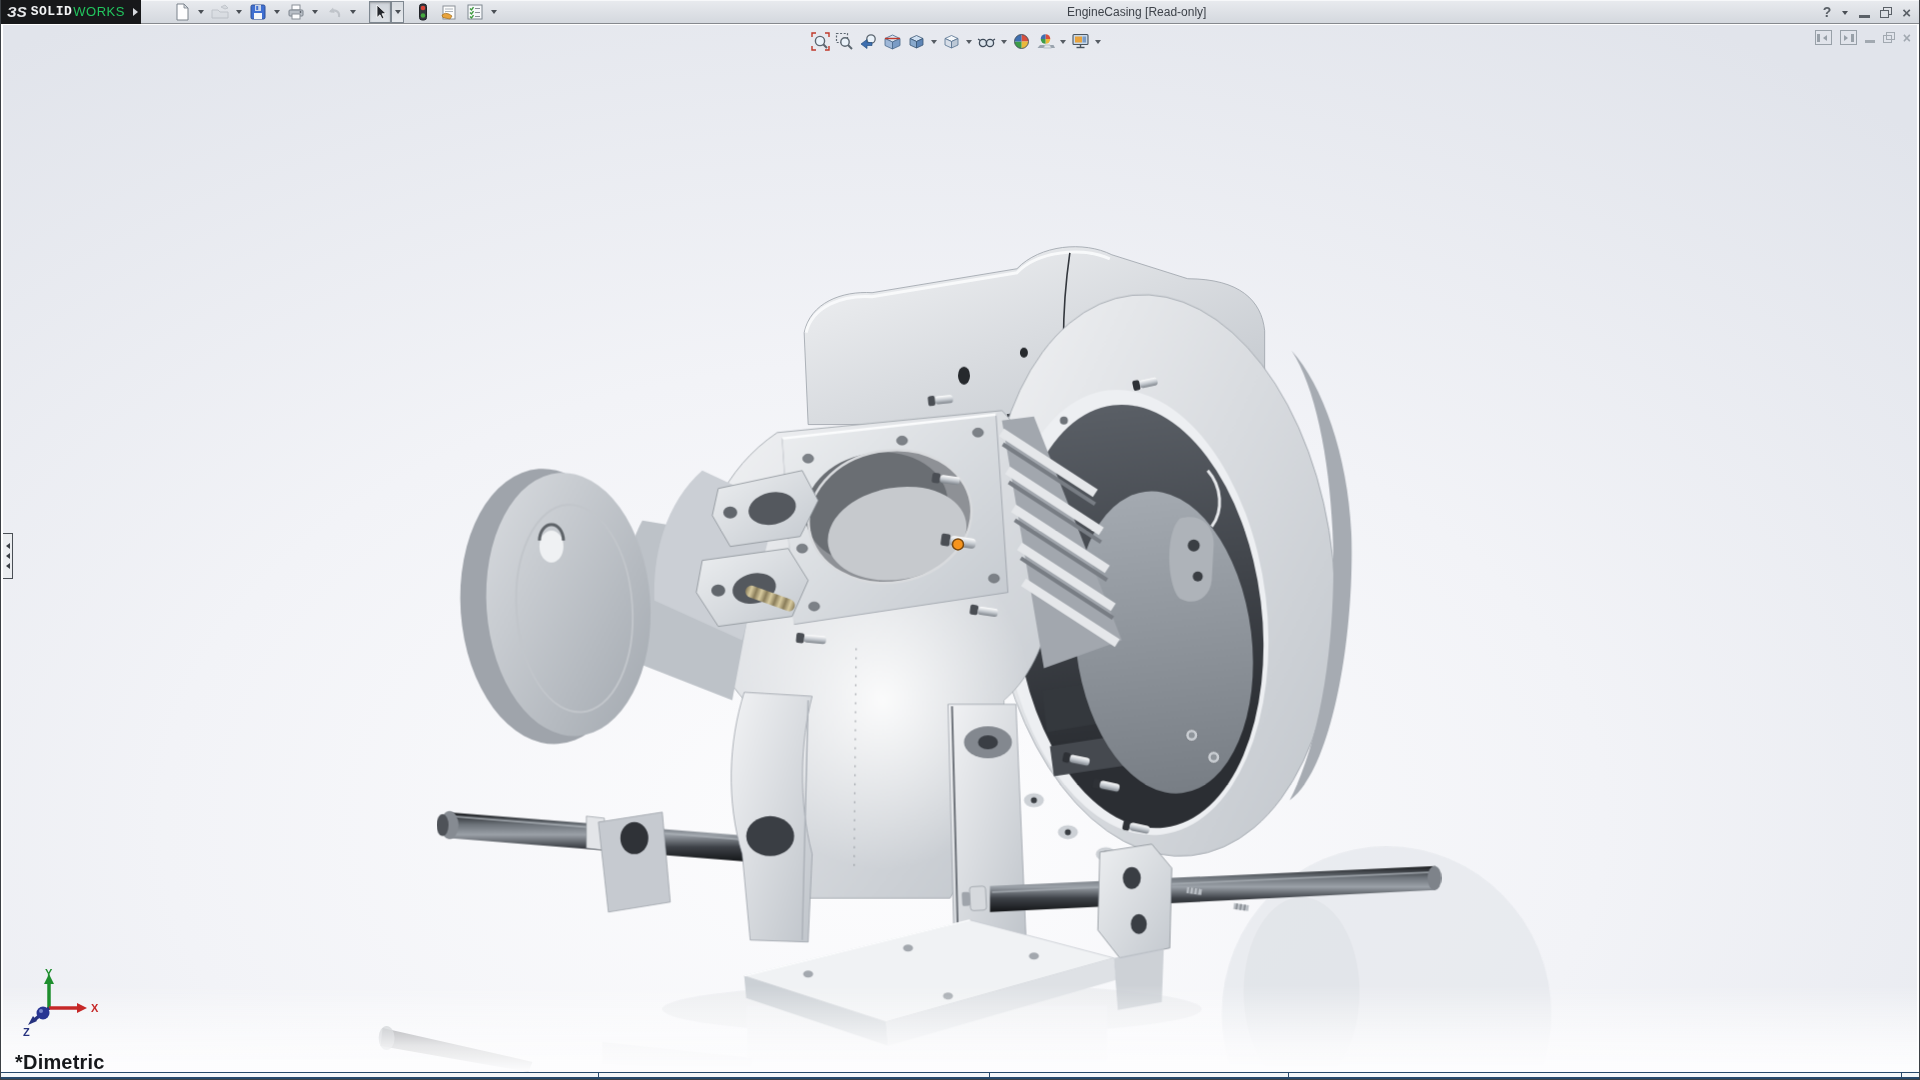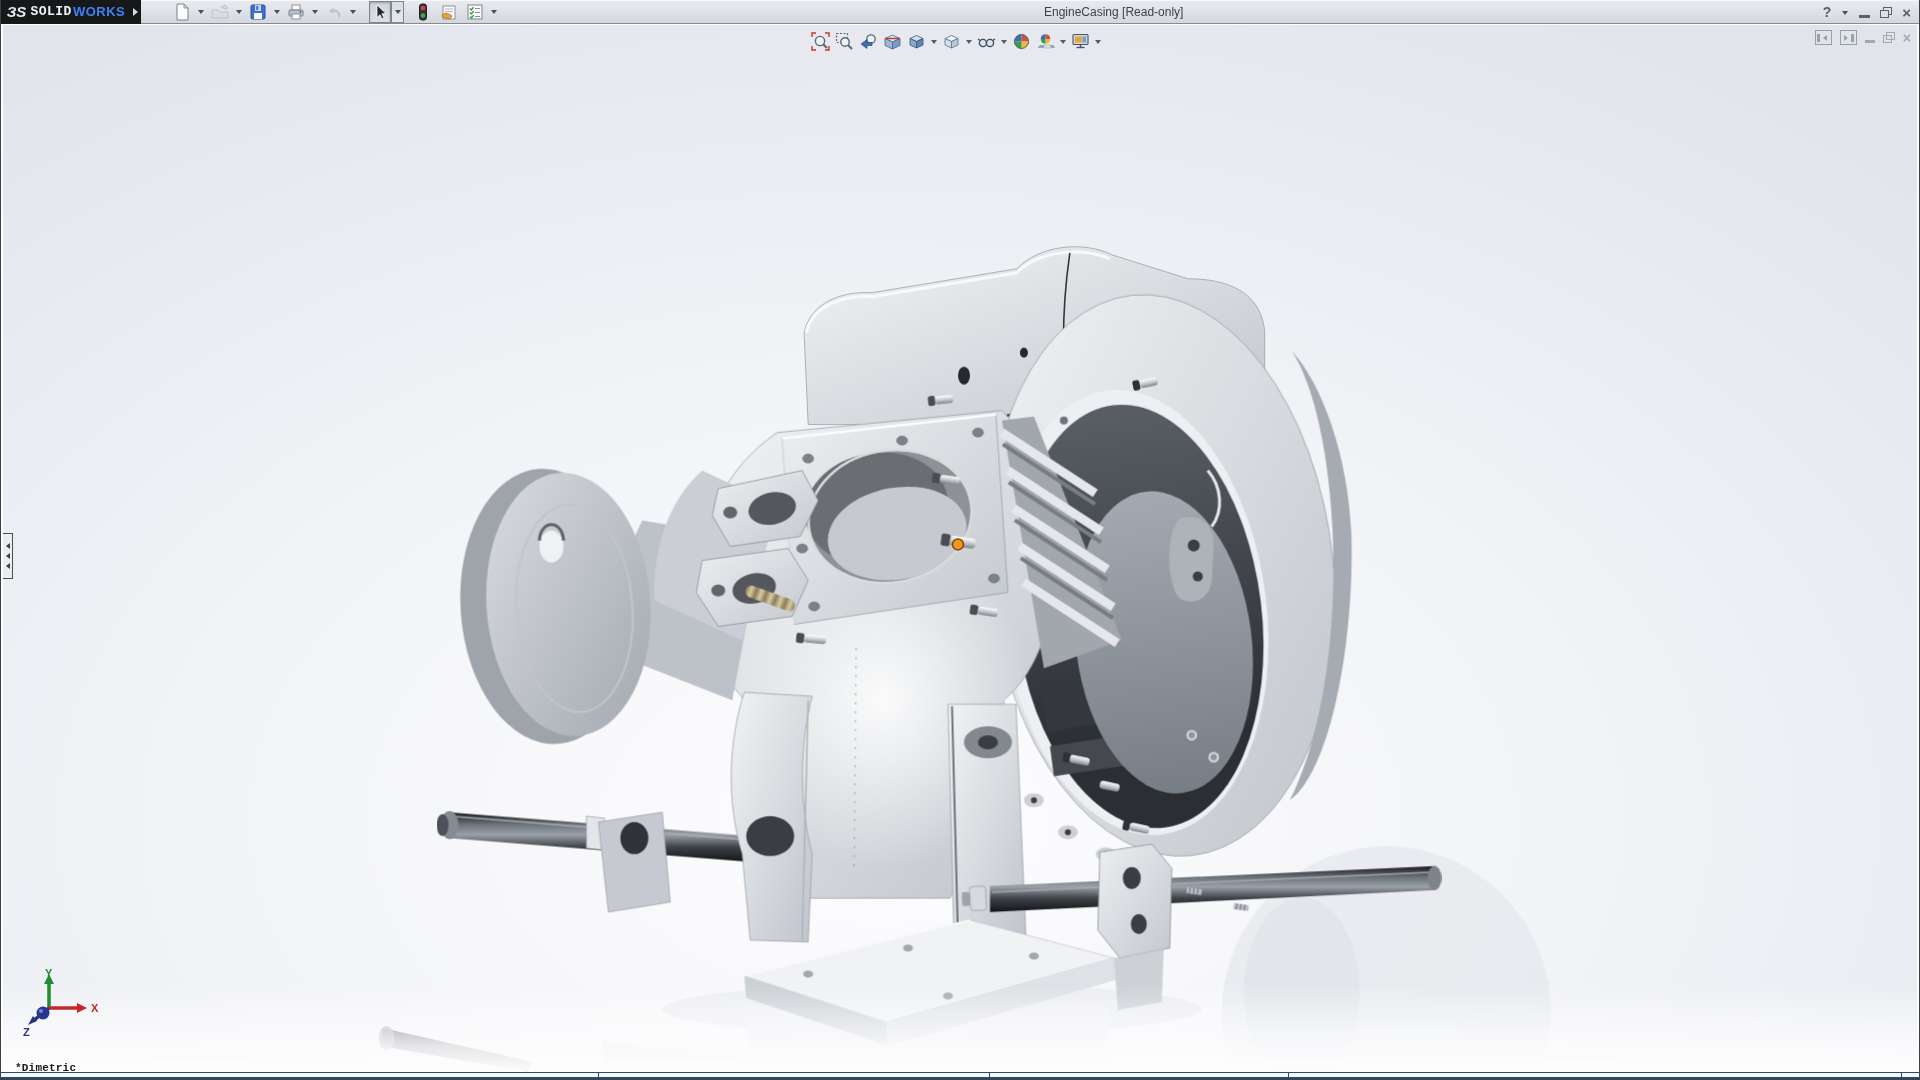--- a/index.html
+++ b/index.html
@@ -6,32 +6,32 @@
   html,body { width:1920px; height:1080px; overflow:hidden; font-family:"Liberation Sans", sans-serif; background:#fff; }
   .window { position:absolute; inset:0; border:1px solid #3C4045; border-top:none; }
 
   
   .titlebar { position:absolute; left:0; top:0; width:100%; height:24px;
     background:linear-gradient(#E9EBEF,#D4D8DE); border-bottom:1px solid #86898E;
     box-shadow:inset 0 1px 0 #F7F8FA; display:flex; align-items:center; }
   .logo { width:130px; height:24px; background:#17181A; color:#fff; display:flex; align-items:center; justify-content:center; gap:4px; }
   .logo .glyph { font-style:italic; font-weight:700; font-size:15px; color:#E8E9EB; }
   .logo .bold { font-weight:700; font-size:13px; letter-spacing:.5px; color:#F4F5F6;font-family:Liberation Mono, monospace; }
-  .logo .light { font-weight:700; font-size:13px; letter-spacing:.5px; color:#3b82f6; margin-left:-3px; }
+  .logo .light { font-weight:400; font-size:13px; letter-spacing:.5px; color:#22c55e; margin-left:-3px; }
   .flyout { width:10px; height:24px; background:#17181A; display:flex; align-items:center; justify-content:center; }
   .flyout .tri { width:0; height:0; border:4px solid transparent; border-left:5px solid #D6D9DD; margin-left:3px; }
   .tbtns { display:flex; align-items:center; margin-left:30px; height:24px; }
   .tbtn { width:22px; height:22px; display:flex; align-items:center; justify-content:center; border:1px solid transparent; }
   .tbtn.pressed { background:linear-gradient(#CFD4DA,#DDE1E6); border:1px solid #7E8790; box-shadow:inset 0 1px 2px rgba(0,0,0,.25); }
   .tbtn.disabled { opacity:.45; }
   .car { width:16px; height:22px; display:flex; align-items:center; justify-content:center; }
   .car i { width:0; height:0; border:3px solid transparent; border-top:4px solid #4A4F55; margin-top:4px; }
   .car.boxed { border:1px solid #7E8790; background:linear-gradient(#D8DCE1,#E6E9ED); width:13px; height:22px; }
   .gap8 { width:8px; } .gap4 { width:4px; }
-  .doc-title { position:absolute; left:1043px; top:5px; font-size:12px; color:#3E434A; white-space:nowrap; }
+  .doc-title { position:absolute; left:1066px; top:5px; font-size:12px; color:#3E434A; white-space:nowrap; }
   .winctl { position:absolute; right:8px; top:0; height:24px; display:flex; align-items:center; gap:10px; color:#5A6067; }
   .help { font-size:14px; font-weight:700; color:#5A6067; }
   .minbar { width:11px; height:3px; background:#5A6067; margin-top:8px; }
   .restore { position:relative; width:12px; height:11px; }
   .restore b { position:absolute; right:0; top:0; width:9px; height:8px; border:1.5px solid #5A6067; }
   .restore b+b { right:auto; top:auto; left:0; bottom:0; background:#DCE0E5; }
   .closex { font-size:15px; font-weight:700; color:#5A6067; line-height:1; }
 
   
   .viewport { position:absolute; left:2px; right:2px; top:25px; bottom:7px;
@@ -56,21 +56,21 @@
   .drestore b { position:absolute; right:0; top:0; width:9px; height:8px; border:1.5px solid #A2A9B1; }
   .drestore b+b { right:auto; top:auto; left:0; bottom:0; }
   .dclose { font-size:14px; font-weight:700; color:#A2A9B1; line-height:1; }
 
   
   .edgetab { position:absolute; left:0; top:508px; width:10px; height:46px; background:#EBEDF0;
     border:1px solid #4A4F55; border-left:none; display:flex; flex-direction:column; align-items:center; justify-content:center; gap:4px; }
   .edgetab i { width:0; height:0; border:3px solid transparent; border-right:4px solid #3A3E44; margin-right:2px; }
 
   
-  .orient { position:absolute; left:12px; bottom:-2px; font-size:11px; font-weight:700; color:#17191C; letter-spacing:.2px;font-family:Liberation Mono, monospace; }
+  .orient { position:absolute; left:12px; bottom:-2px; font-size:20px; font-weight:700; color:#17191C; letter-spacing:.2px; }
   .triad { position:absolute; left:6px; bottom:26px; }
 
   
   .statusbar { position:absolute; left:0; right:0; bottom:0; height:7px; background:#F5F7F9;
     border-top:1px solid #27496B; border-bottom:2px solid #27496B; }
   .statusbar .div { position:absolute; top:0; bottom:0; width:1px; background:#27496B; }
 </style>
 </head>
 <body>
 

